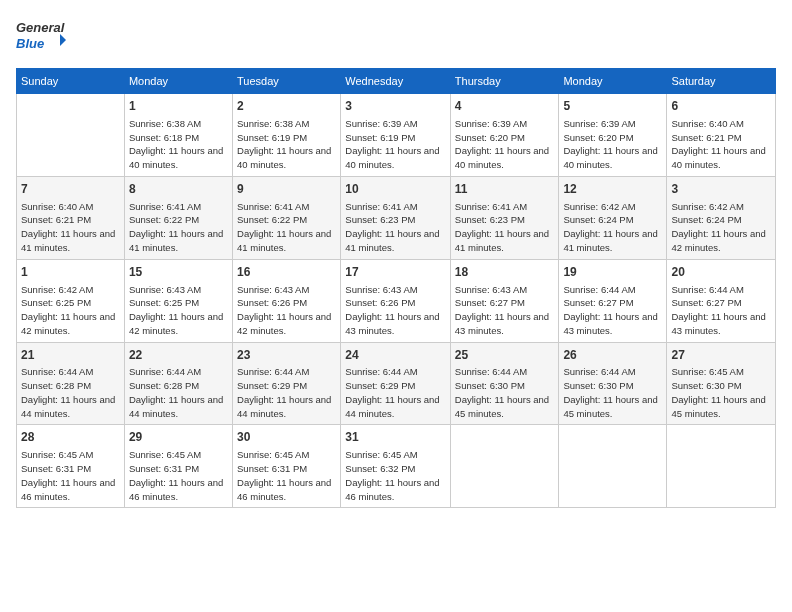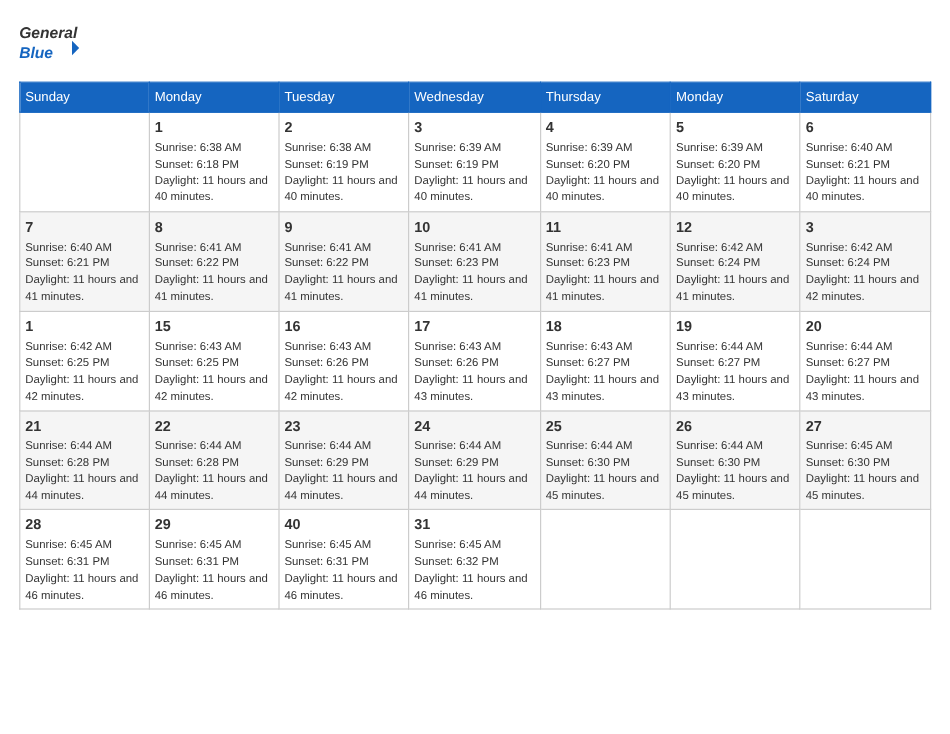--- a/index.html
+++ b/index.html
@@ -237,21 +237,21 @@
         <tr>
           <td>
             <span class="day-num">28</span>
             <div class="day-info">Sunrise: 6:45 AM<br>Sunset: 6:31 PM<br>Daylight: 11 hours and 46 minutes.</div>
           </td>
           <td>
             <span class="day-num">29</span>
             <div class="day-info">Sunrise: 6:45 AM<br>Sunset: 6:31 PM<br>Daylight: 11 hours and 46 minutes.</div>
           </td>
           <td>
-            <span class="day-num">40</span>
+            <span class="day-num">30</span>
             <div class="day-info">Sunrise: 6:45 AM<br>Sunset: 6:31 PM<br>Daylight: 11 hours and 46 minutes.</div>
           </td>
           <td>
             <span class="day-num">31</span>
             <div class="day-info">Sunrise: 6:45 AM<br>Sunset: 6:32 PM<br>Daylight: 11 hours and 46 minutes.</div>
           </td>
           <td class="empty"></td>
           <td class="empty"></td>
           <td class="empty"></td>
         </tr>

